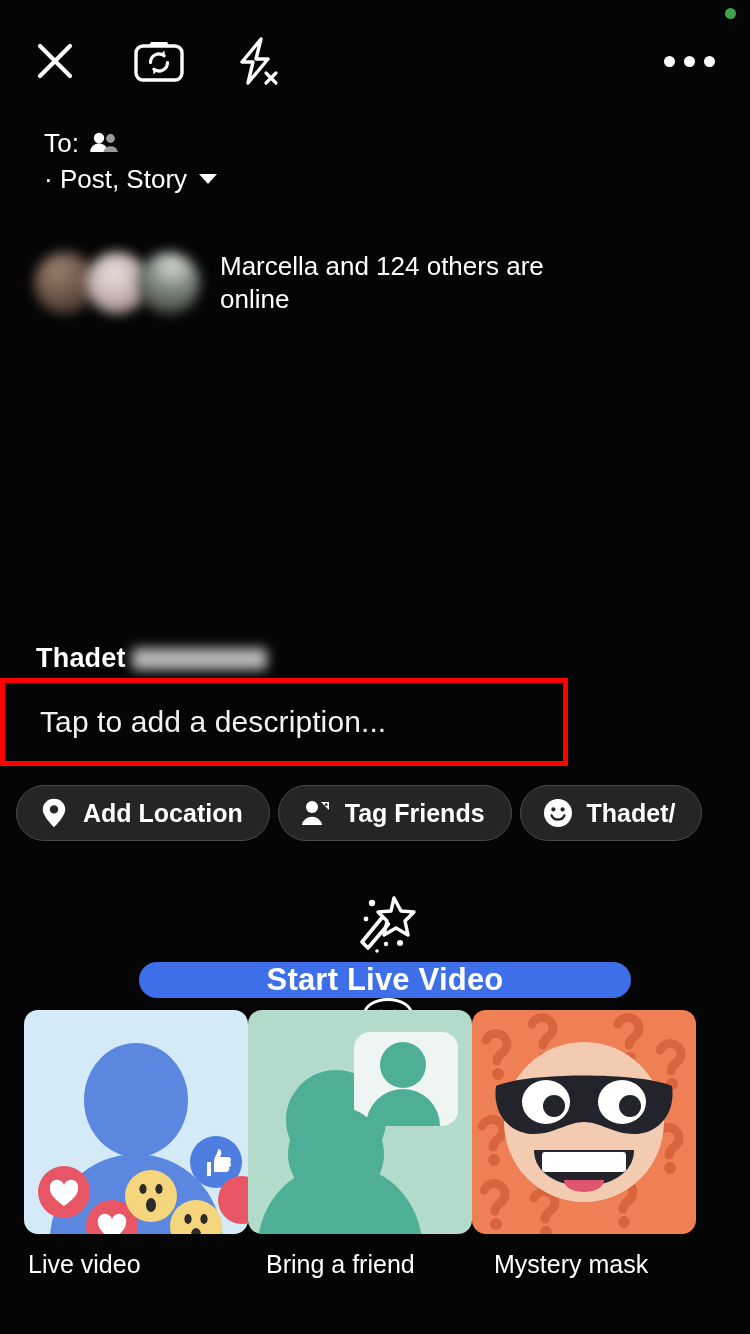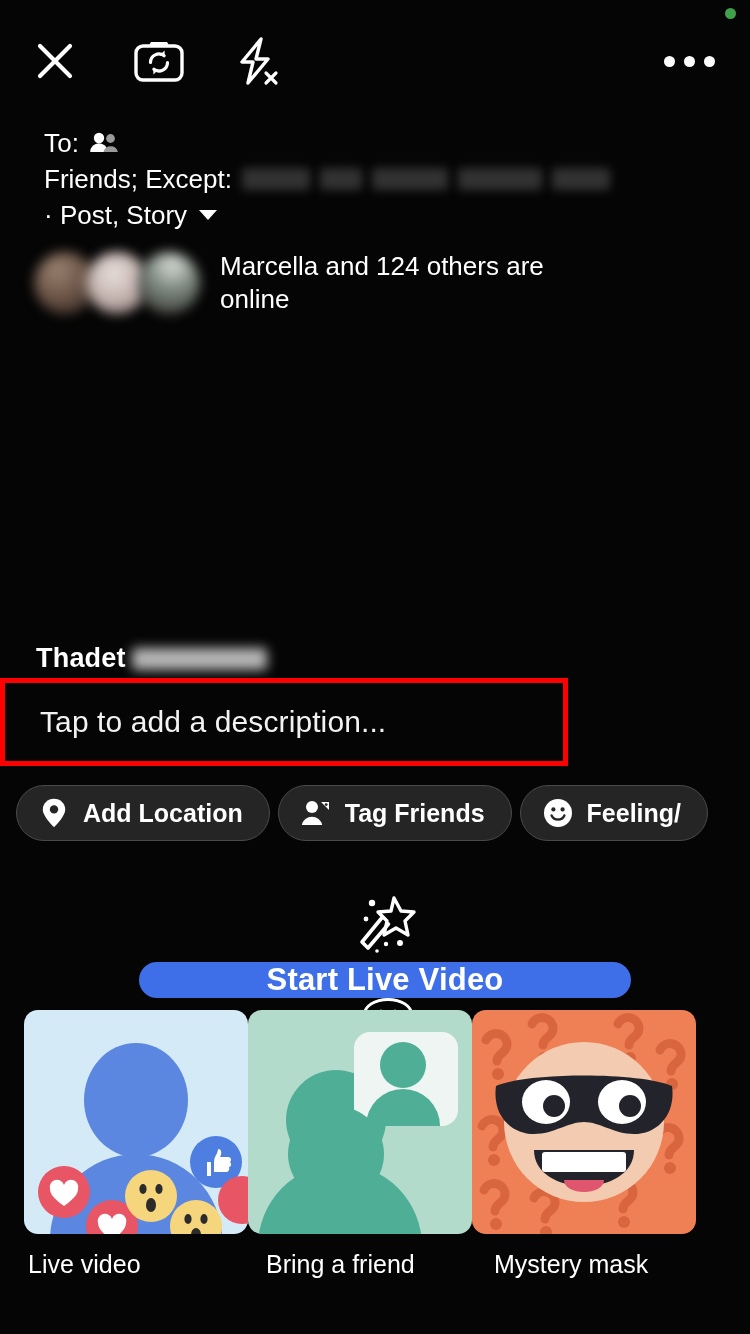--- a/index.html
+++ b/index.html
@@ -230,28 +230,20 @@
       <span>To:</span>
       <span class="friends-glyph">
         <svg width="30" height="24" viewBox="0 0 30 24">
           <circle cx="10" cy="7" r="5.2" fill="#ffffff"></circle>
           <path d="M1.2 21 a8.8 8.8 0 0 1 17.6 0 z" fill="#ffffff"></path>
           <circle cx="21.5" cy="7.5" r="4.4" fill="#9a9a9a"></circle>
           <path d="M14.5 21 a7.4 7.4 0 0 1 14.4 0 z" fill="#9a9a9a"></path>
         </svg>
       </span>
     </div>
-    <div class="aud-line aud-line2">
-      <span>Friends; Except:</span>
-      <span class="redact" style="width:68px"></span>
-      <span class="redact" style="width:42px"></span>
-      <span class="redact" style="width:76px"></span>
-      <span class="redact" style="width:84px"></span>
-      <span class="redact" style="width:58px"></span>
-    </div>
     <div class="aud-line aud-line3">
       <span>· Post, Story</span>
       <span class="caret"></span>
     </div>
   </div>
 
   <div class="online">
     <div class="avatars">
       <div class="avatar av1"></div>
       <div class="avatar av2"></div>
@@ -295,21 +287,21 @@
 
     <div class="chip">
       <span class="chip-icon">
         <svg width="30" height="30" viewBox="0 0 30 30">
           <circle cx="15" cy="15" r="14" fill="#fff"></circle>
           <circle cx="10.4" cy="11.4" r="2.1" fill="#252525"></circle>
           <circle cx="19.6" cy="11.4" r="2.1" fill="#252525"></circle>
           <path d="M8.6 17.4 a7 7 0 0 0 12.8 0" stroke="#252525" stroke-width="2.4" fill="none" stroke-linecap="round"></path>
         </svg>
       </span>
-      <span class="chip-label">Feeling/</span>
+      <span class="chip-label">Thadet/</span>
     </div>
   </div>
 
   <div class="livebar">
 
     <div class="wand">
       <svg width="74" height="74" viewBox="0 0 74 74">
         <path d="M43 10 L50 23 L63 24 L54 33 L57 47 L45 40 L33 47 L36 33 L27 24 L40 23 z" stroke="#fff" stroke-width="3.4" fill="none" stroke-linejoin="round"></path>
         <path d="M31.5 29 L11 54 L17 60 L37.5 36" stroke="#fff" stroke-width="3.6" fill="none" stroke-linejoin="round" stroke-linecap="round"></path>
         <circle cx="21" cy="15" r="3.2" fill="#fff"></circle>

